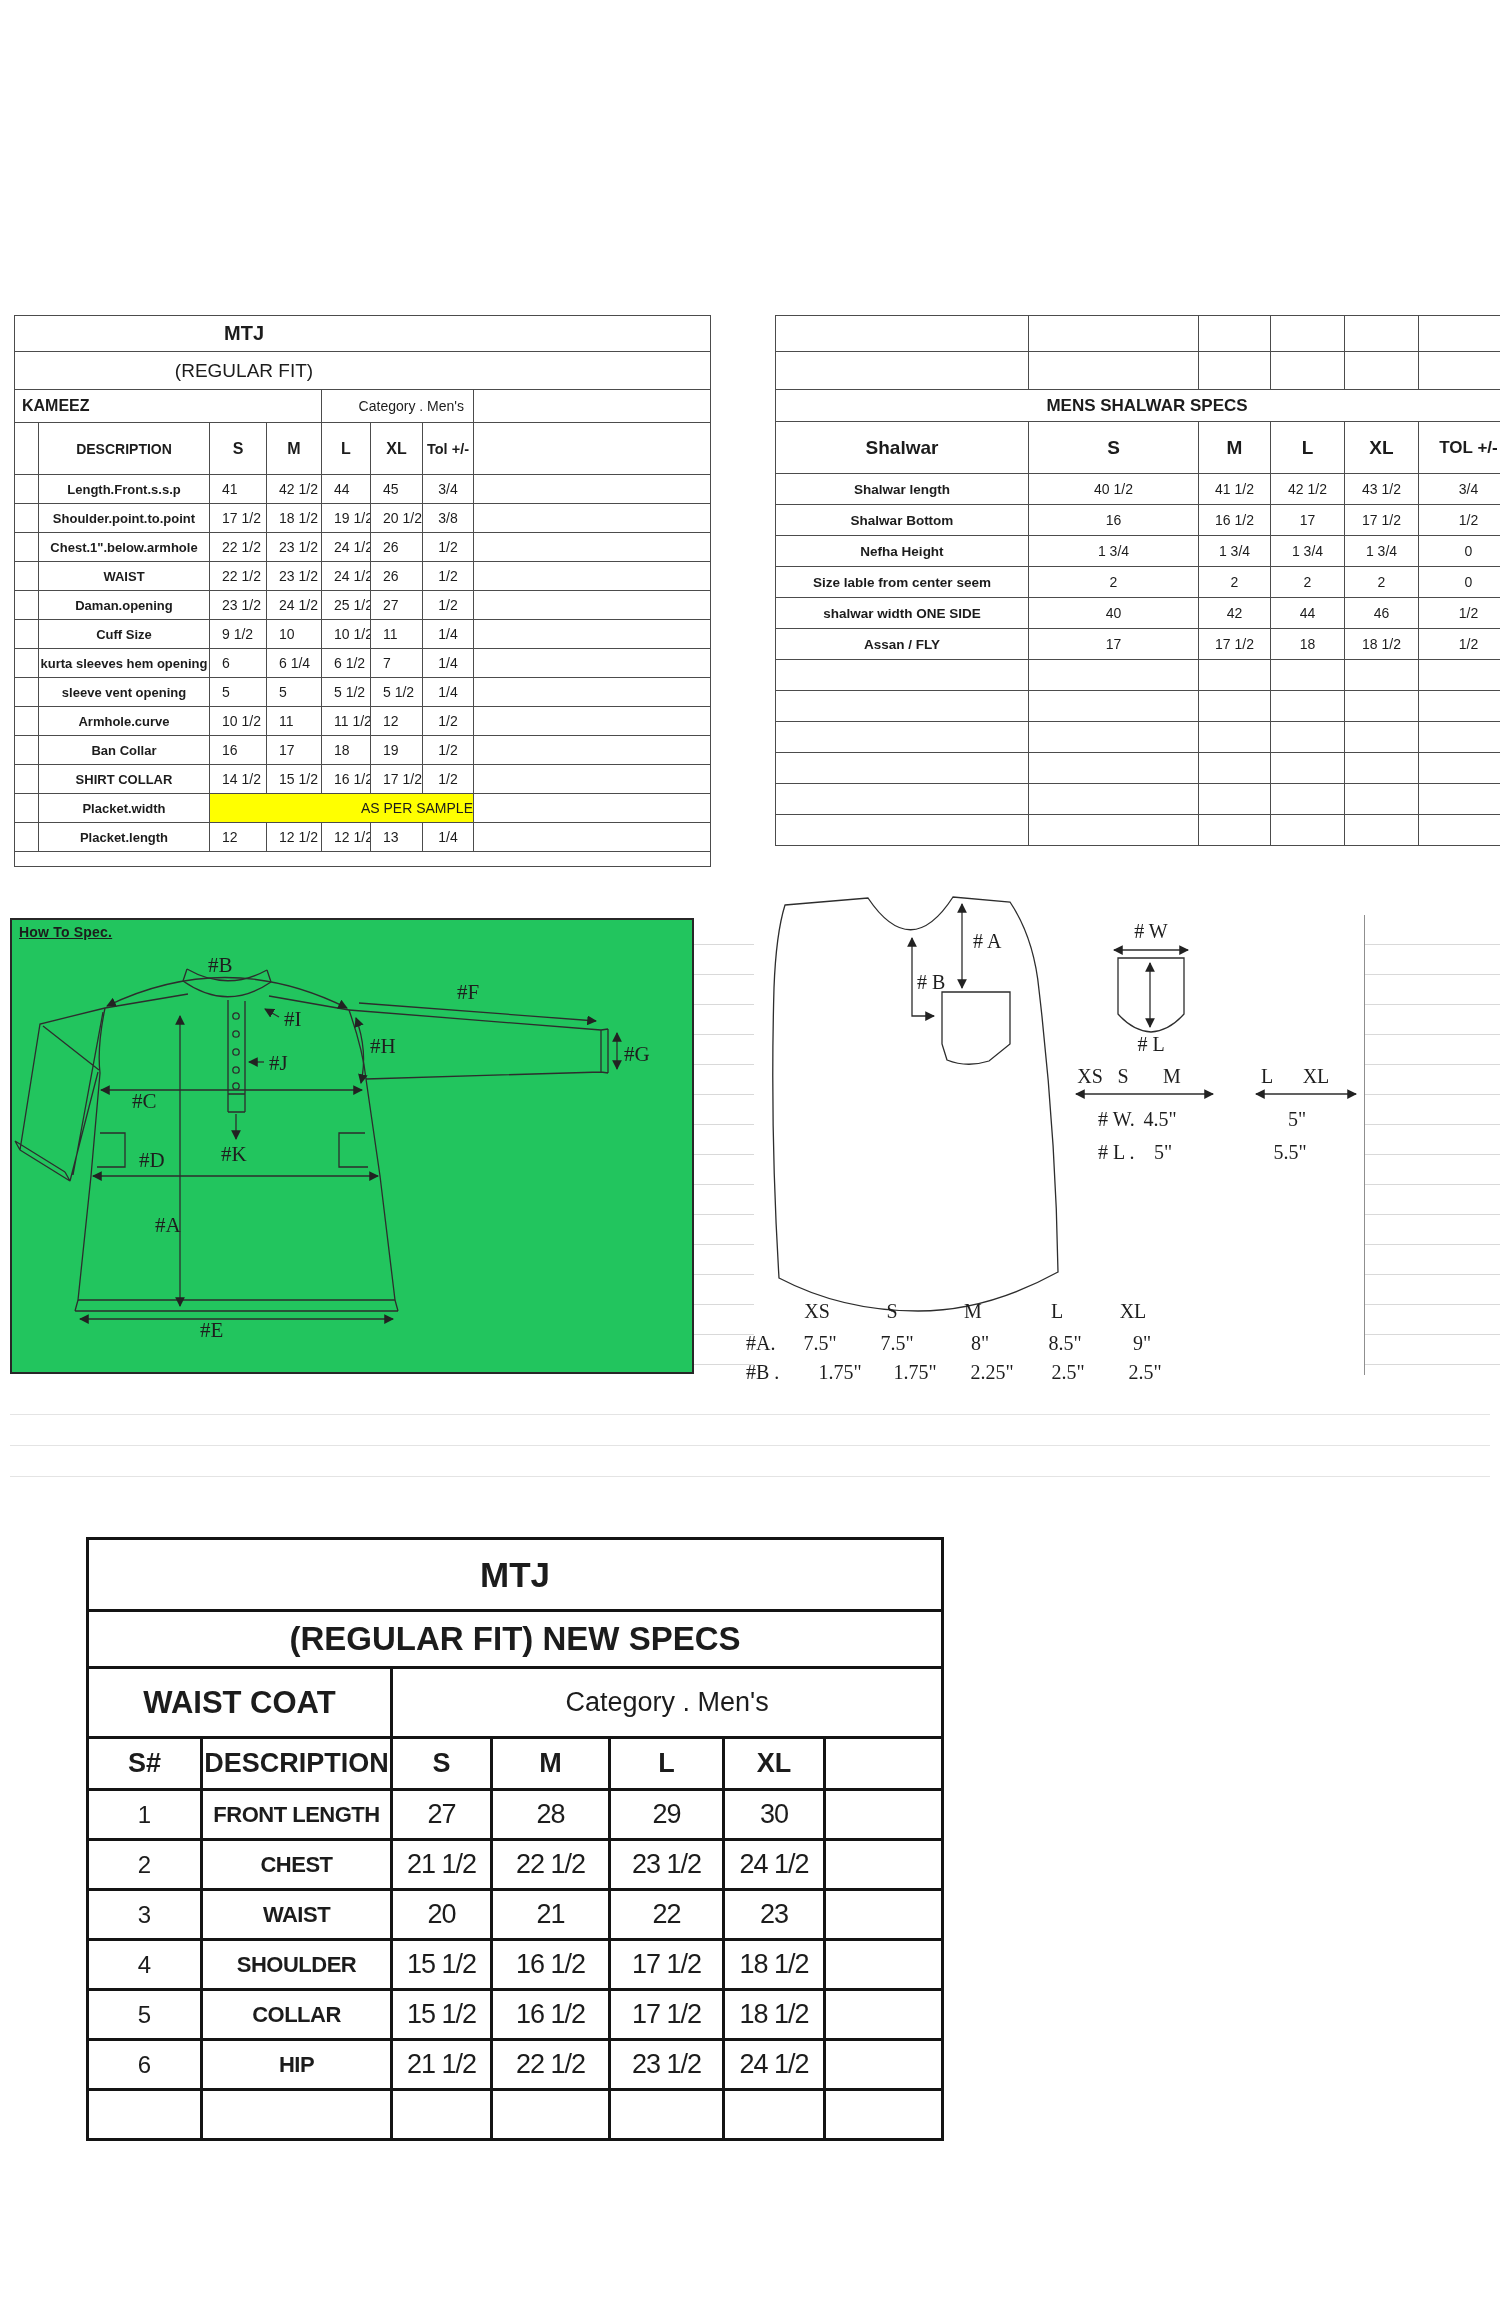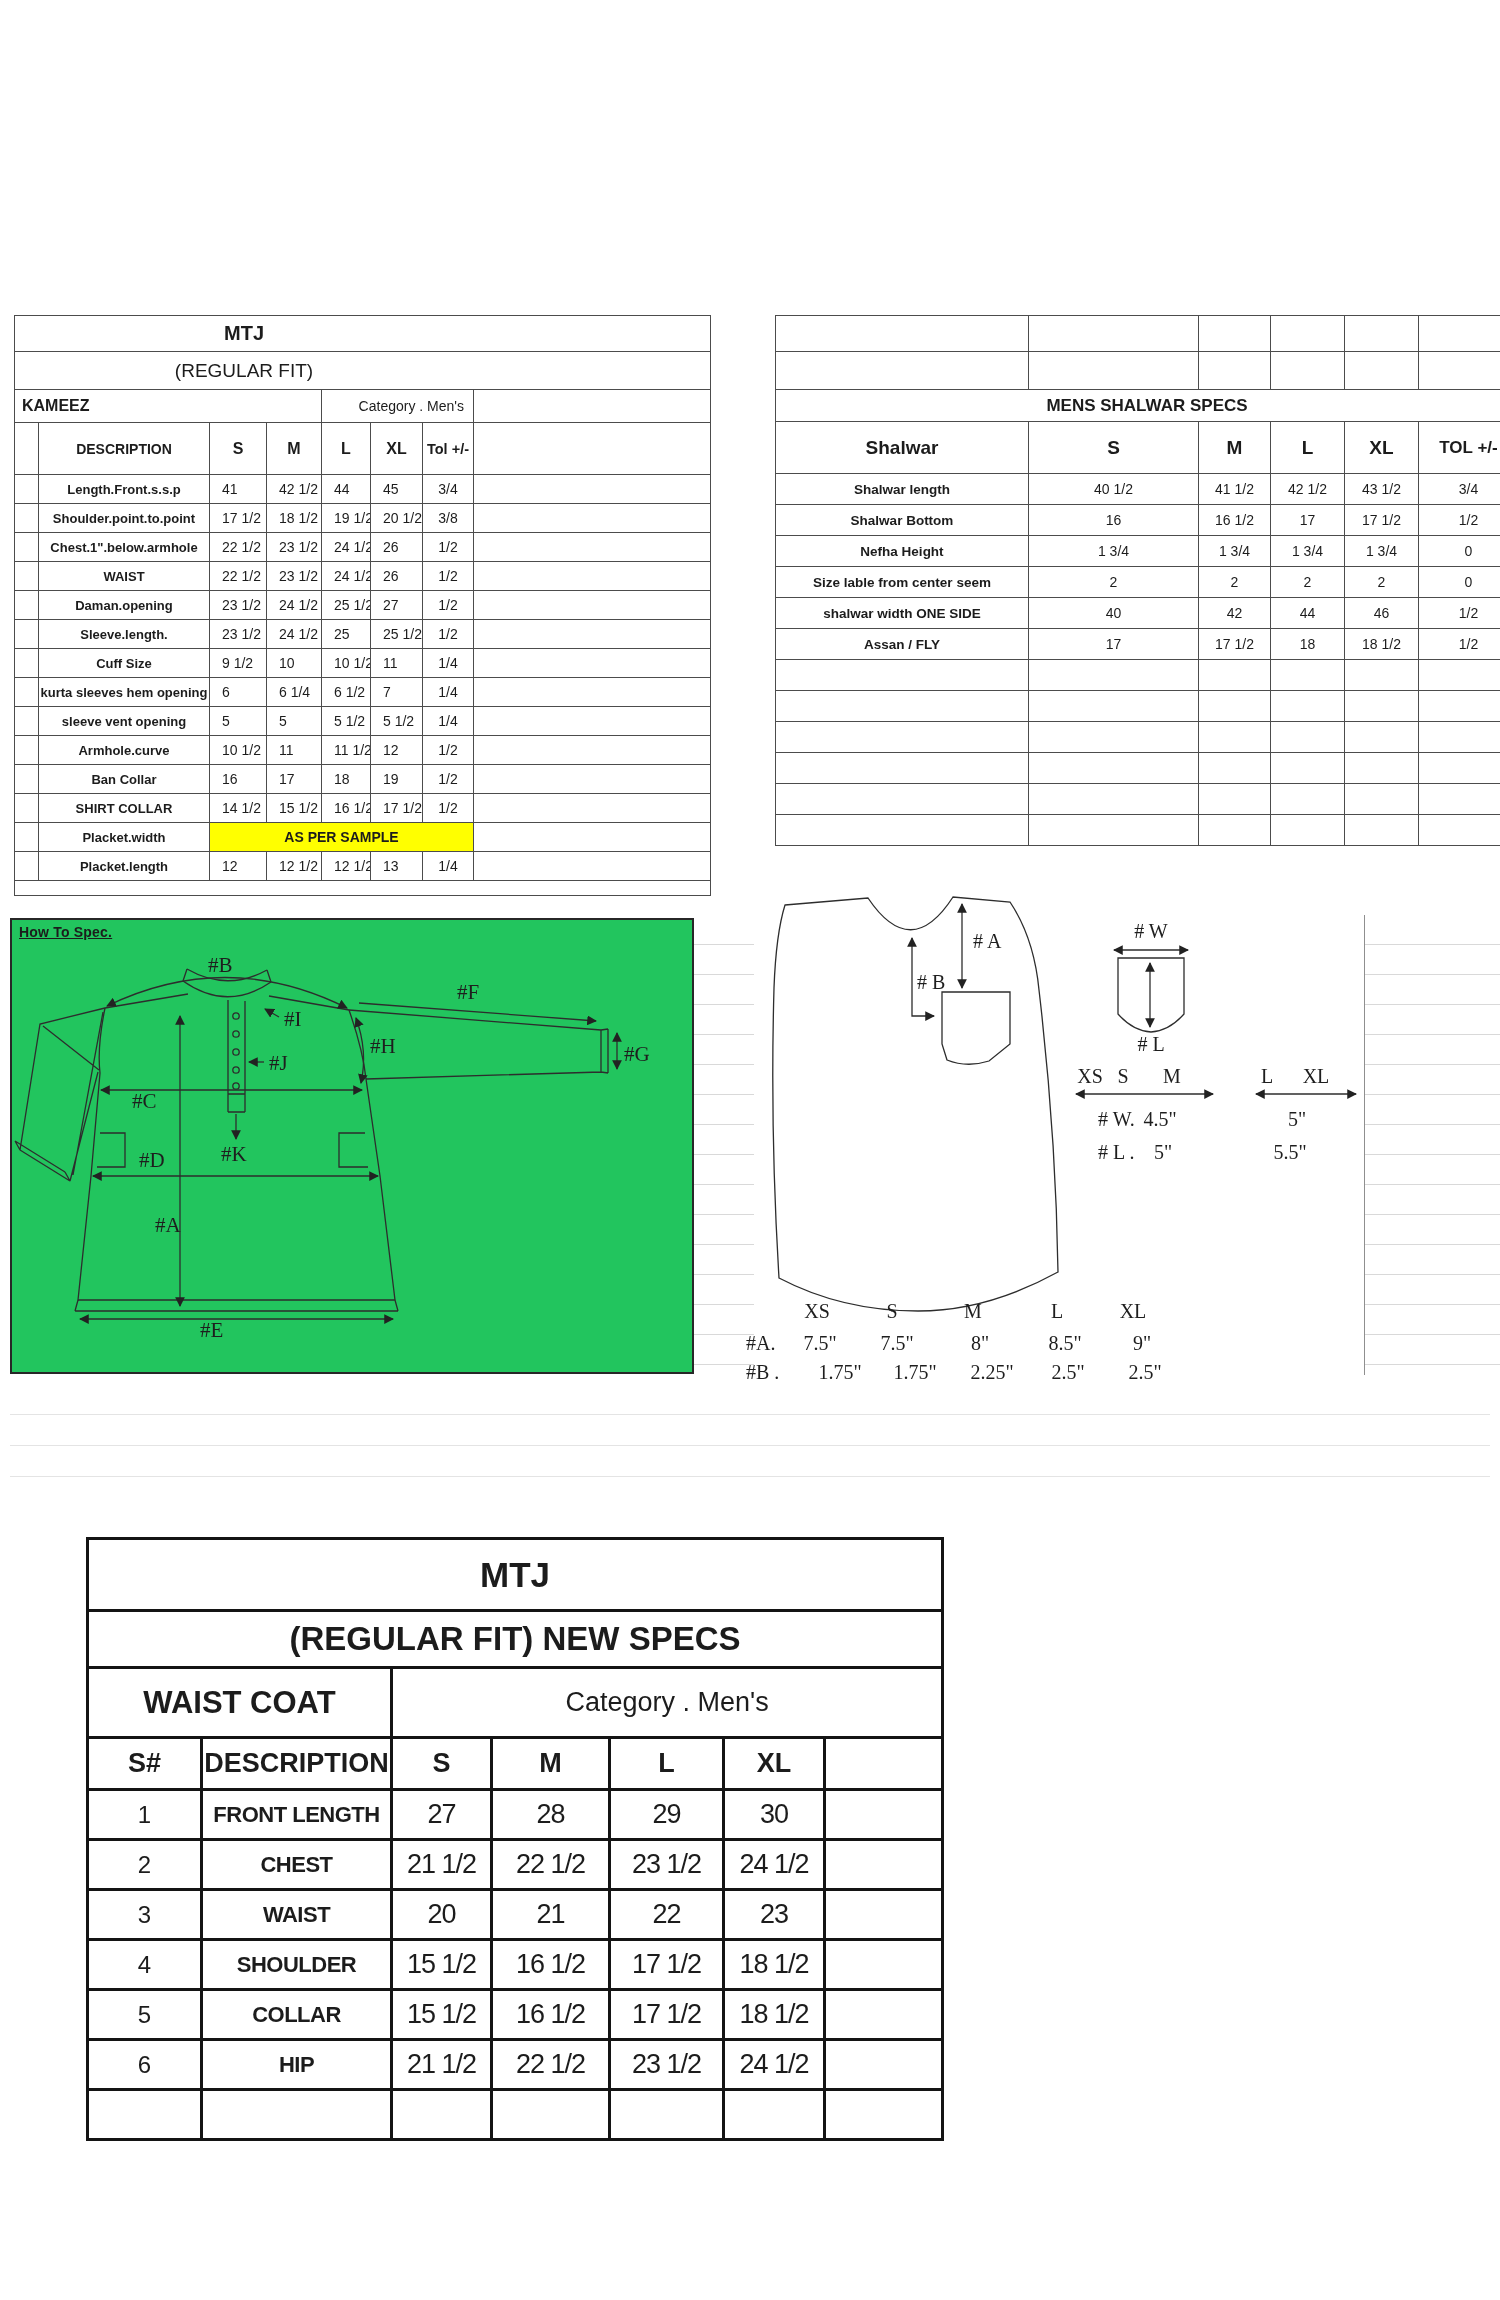--- a/index.html
+++ b/index.html
@@ -14,21 +14,21 @@
   .kz .title{font-weight:bold;font-size:20px;padding-right:237px}
   .kz .sub{font-size:19px;padding-right:237px}
   .kz .nm{text-align:left;font-weight:bold;font-size:16px;padding-left:7px}
   .kz .cat{text-align:right;font-size:14px;padding-right:9px}
   .kz .hd{font-weight:bold;font-size:14px}
   .kz .hs{font-weight:bold;font-size:16px}
   .kz .ht{font-weight:bold;font-size:14.5px}
   .kz .desc{font-weight:bold;font-size:13px}
   .kz .v{text-align:left;padding-left:12px}
   .kz .tol{text-align:center;padding-left:0}
-  .kz .hl{background:#FFFF00;font-weight:bold;font-size:14px;text-align:center}
+  .kz .hl{background:#FFFF00;font-weight:normal;font-size:14px;text-align:right}
 
   
   .sw td{border:1.5px solid #4c4c4c;font-size:14px;text-align:center}
   .sw .title{font-weight:bold;font-size:17px}
   .sw .hdm{font-weight:bold;font-size:19px}
   .sw .hdt{font-weight:bold;font-size:17px}
   .sw .desc{font-weight:bold;font-size:13.5px}
 
   
   .wc td{border:3px solid #141414;text-align:center}
@@ -140,30 +140,20 @@
           <td class="tol">1/2</td>
           <td></td>
         </tr>
     <tr style="height:29px">
           <td></td>
           <td class="desc">Daman.opening</td>
           <td class="v">23 1/2</td>
           <td class="v">24 1/2</td>
           <td class="v">25 1/2</td>
           <td class="v">27</td>
-          <td class="tol">1/2</td>
-          <td></td>
-        </tr>
-    <tr style="height:29px">
-          <td></td>
-          <td class="desc">Sleeve.length.</td>
-          <td class="v">23 1/2</td>
-          <td class="v">24 1/2</td>
-          <td class="v">25</td>
-          <td class="v">25 1/2</td>
           <td class="tol">1/2</td>
           <td></td>
         </tr>
     <tr style="height:29px">
           <td></td>
           <td class="desc">Cuff Size</td>
           <td class="v">9 1/2</td>
           <td class="v">10</td>
           <td class="v">10 1/2</td>
           <td class="v">11</td>

